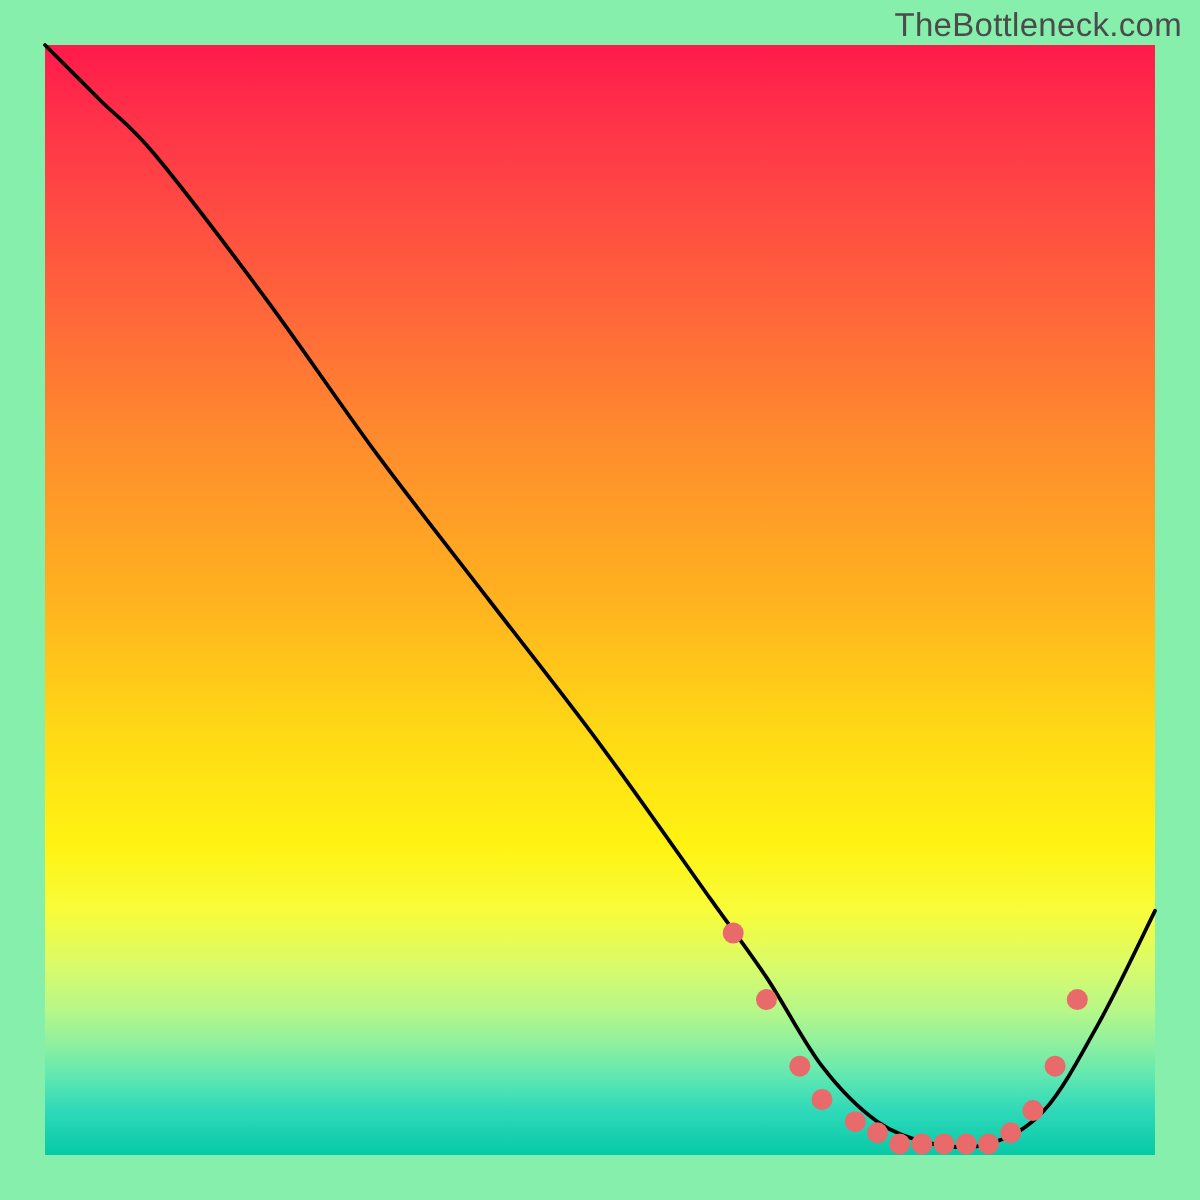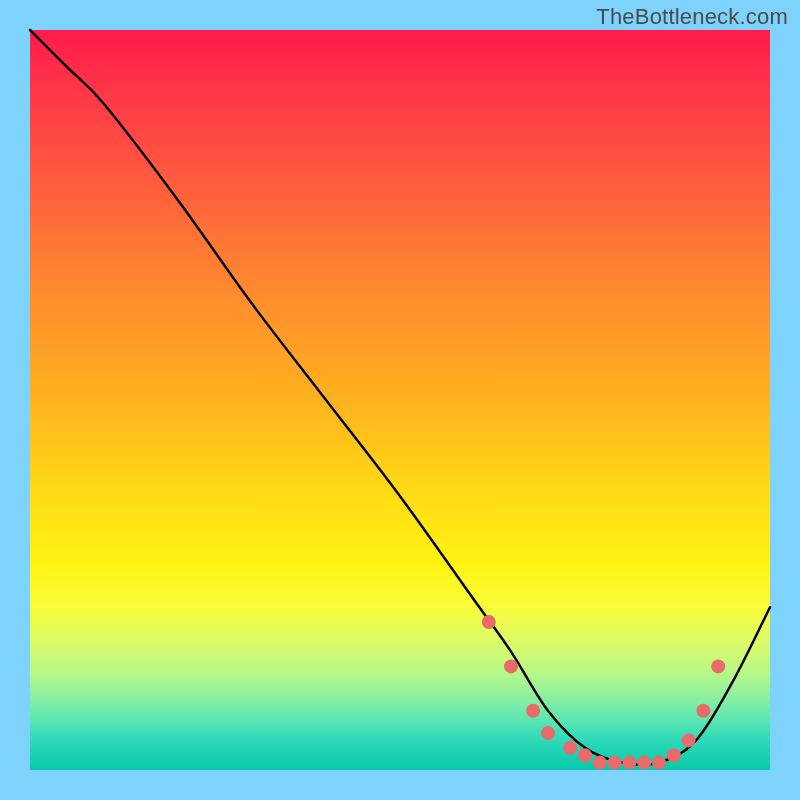--- a/index.html
+++ b/index.html
@@ -8,21 +8,21 @@
     width: 800px;
     height: 800px;
     background: #000;
     overflow: hidden;
     font-family: Arial, Helvetica, sans-serif;
   }
   .stage {
     position: relative;
     width: 800px;
     height: 800px;
-    background: #7dd3fc;
+    background: #86efac;
   }
   .watermark {
     position: absolute;
     top: 4px;
     right: 12px;
     color: #4b4b4b;
     font-size: 22px;
     font-weight: 500;
     letter-spacing: 0.2px;
     z-index: 5;

